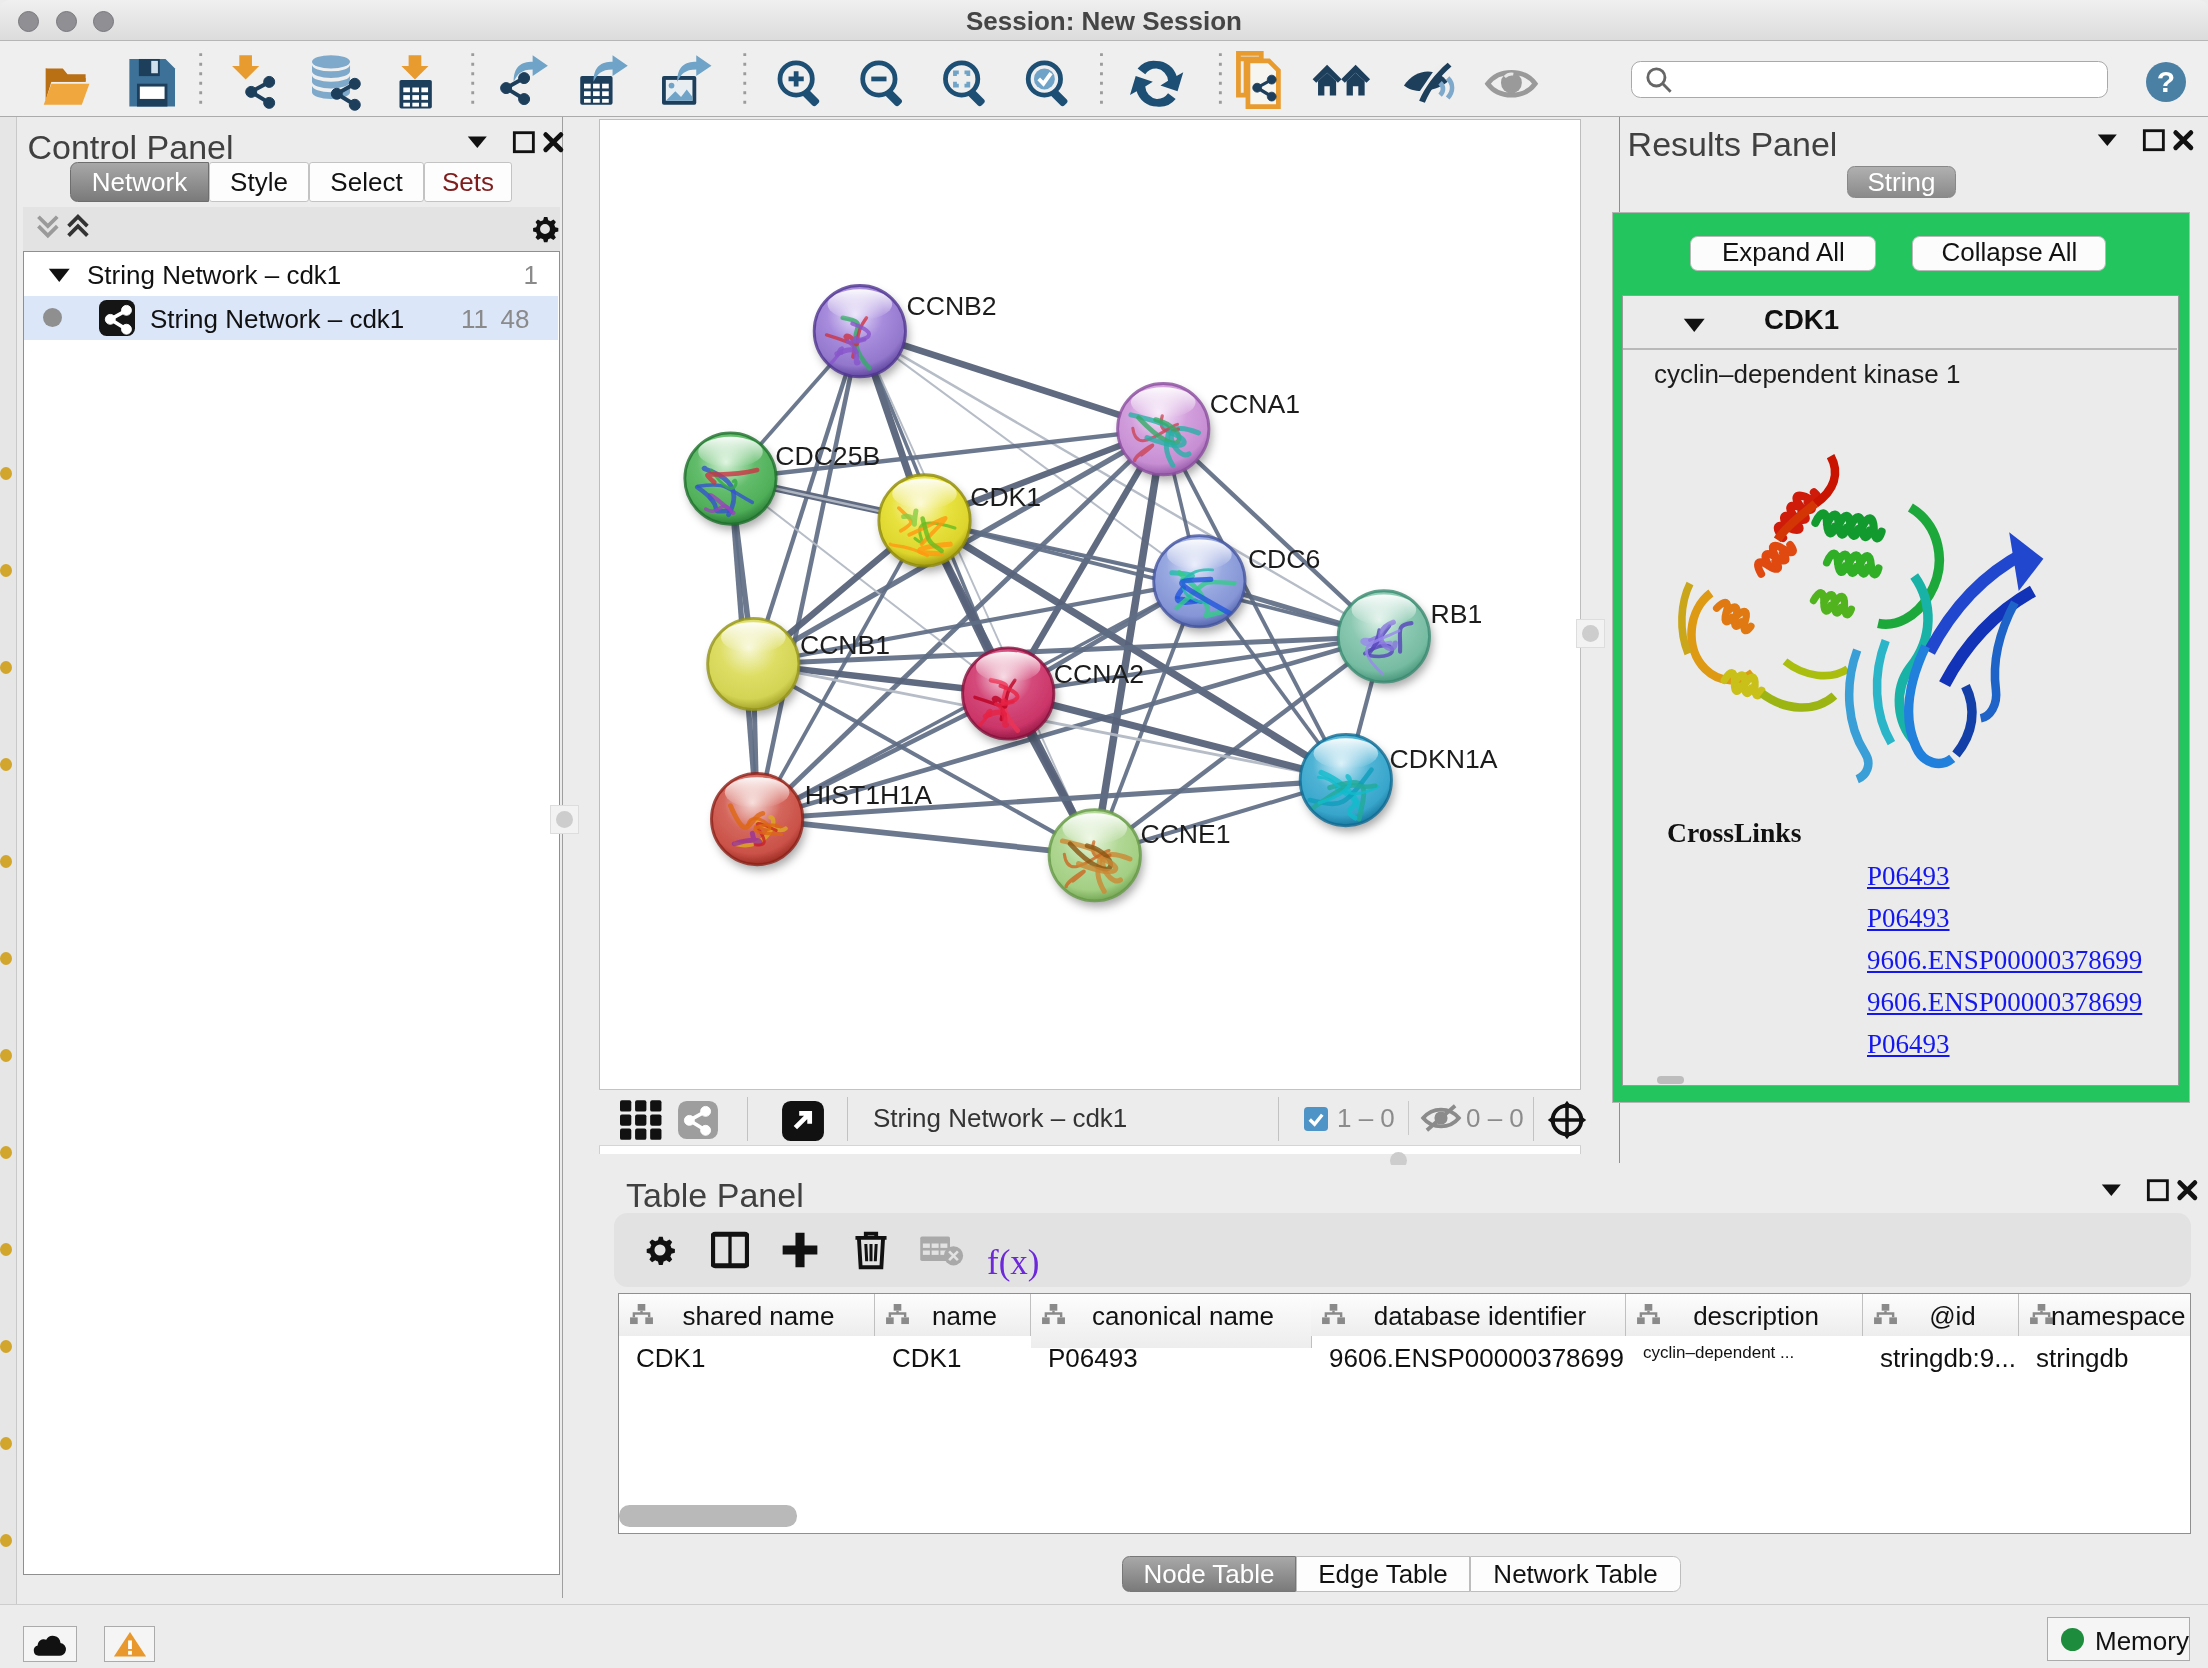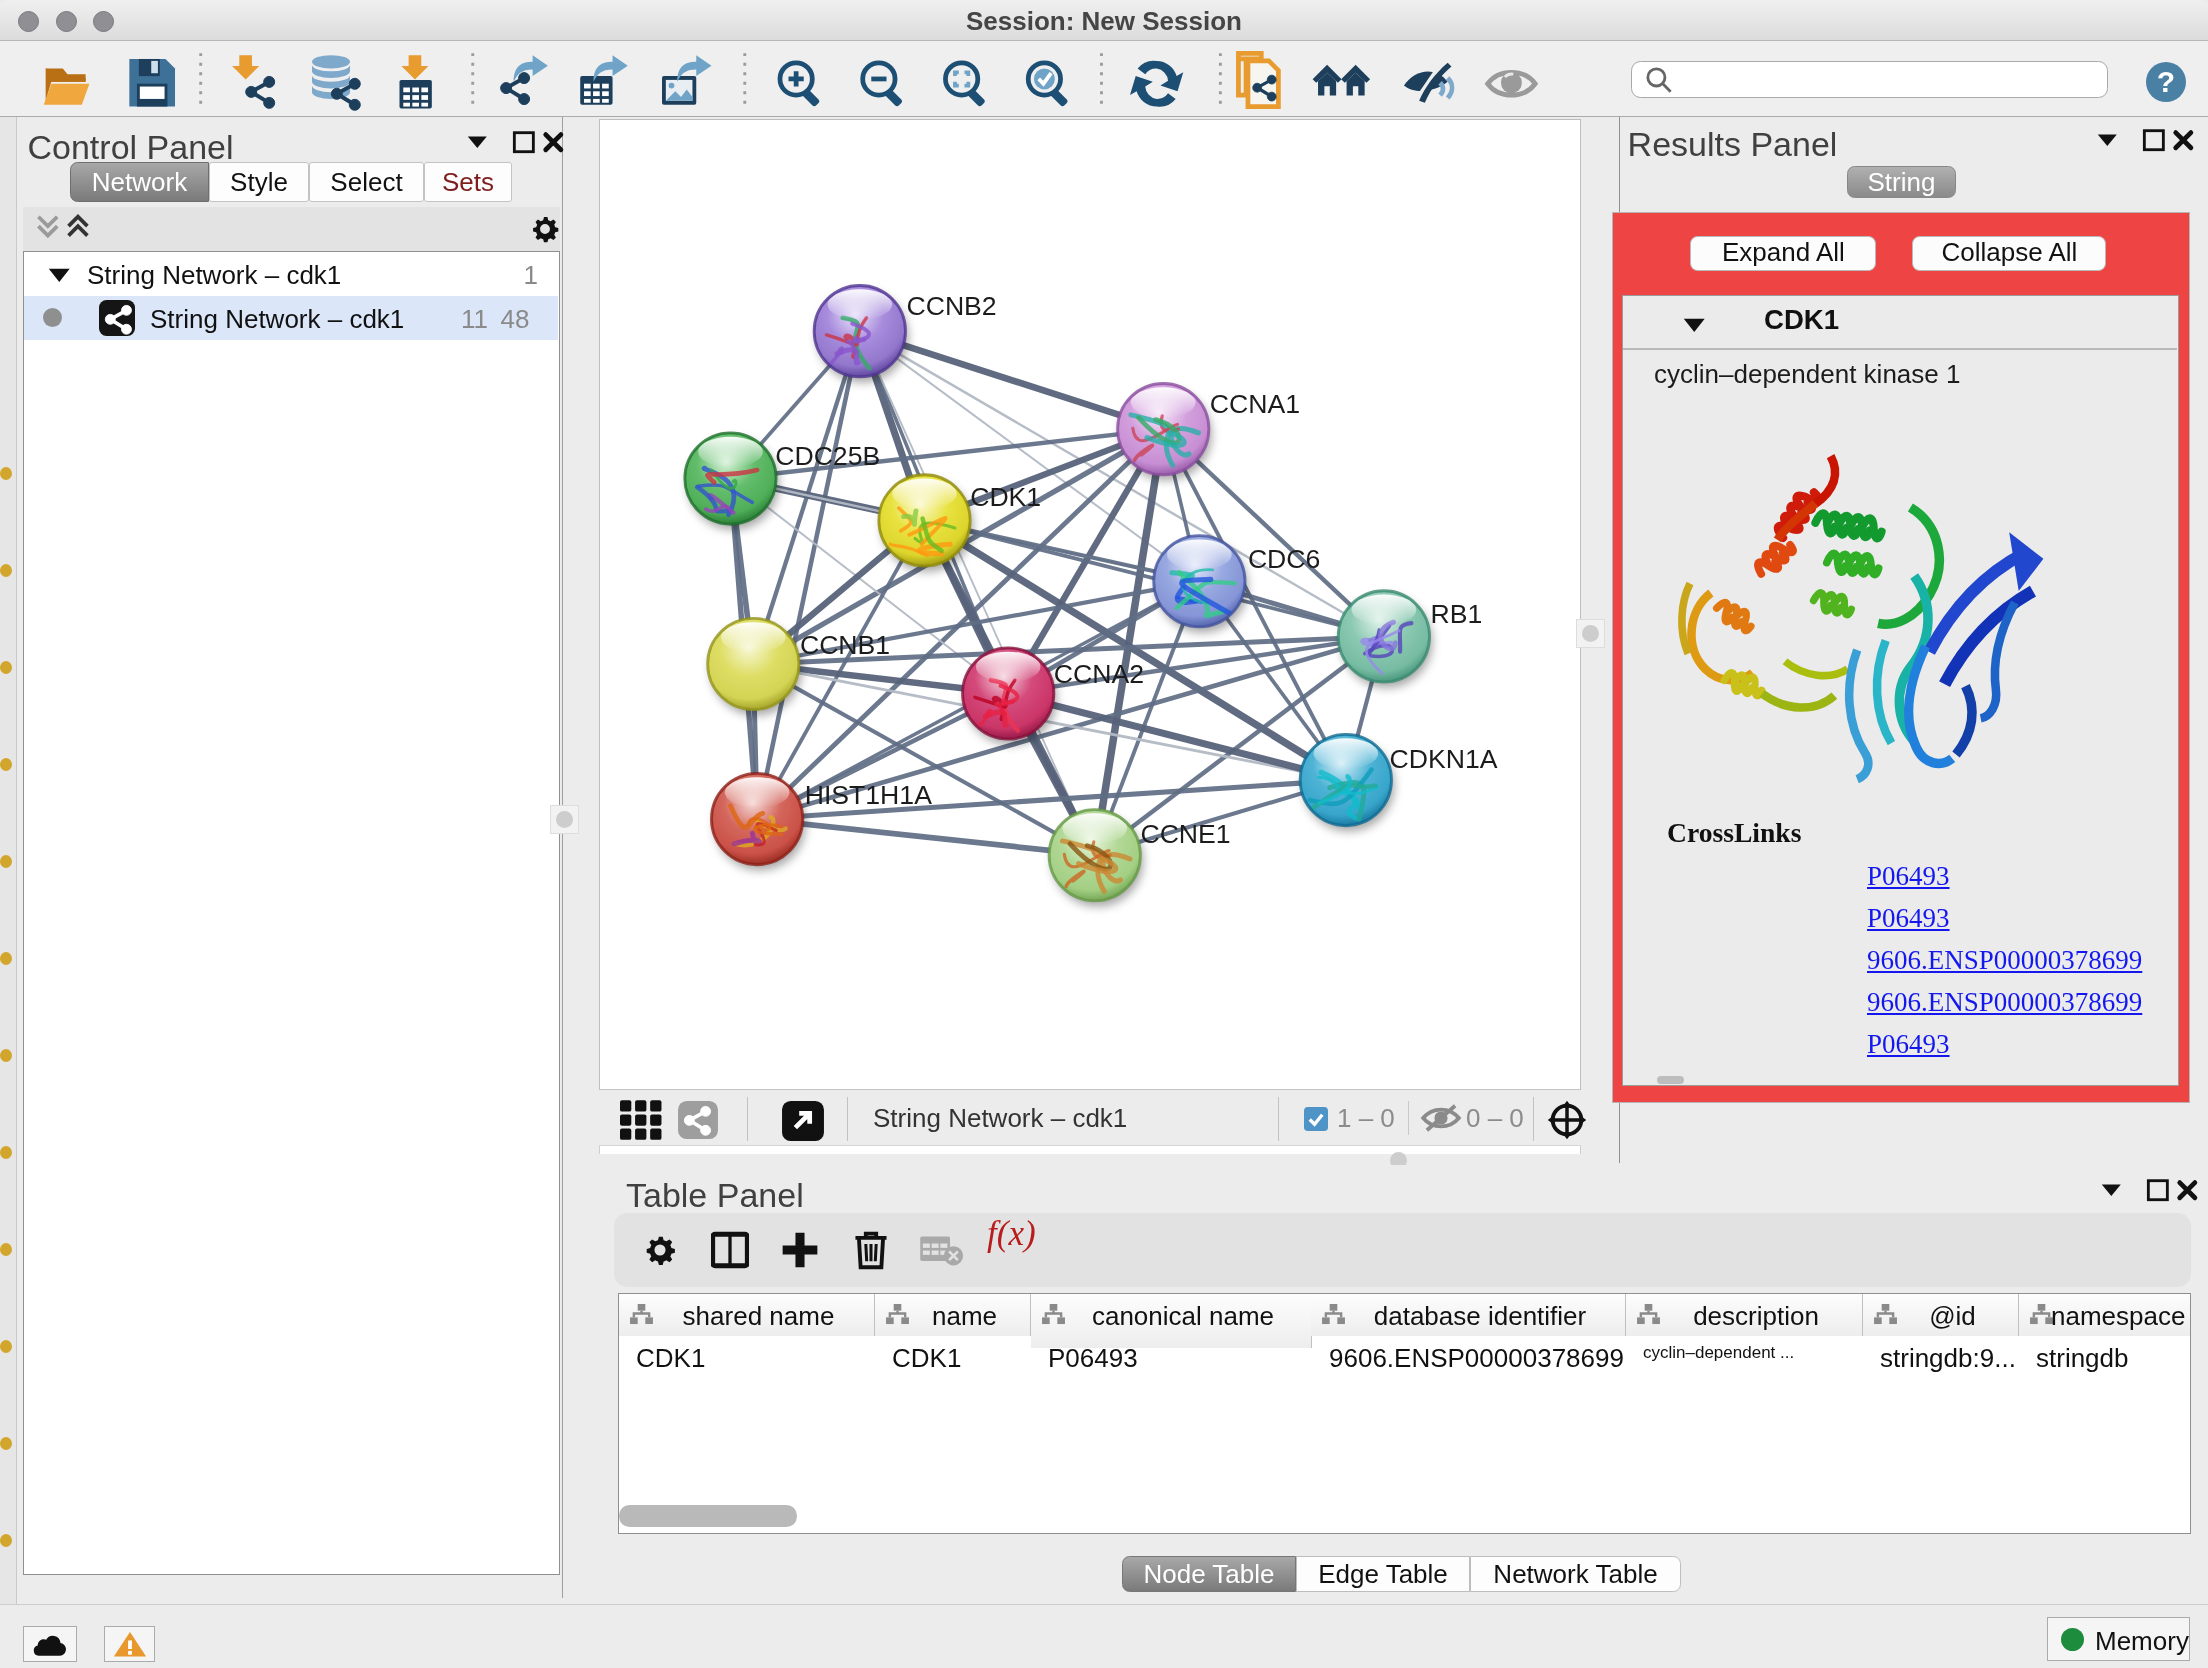--- a/index.html
+++ b/index.html
@@ -595,21 +595,21 @@
     <div class="abs" style="left:4.8px;top:4.8px;width:17px;height:17px;border-radius:50%;background:#cdcdcd"></div>
   </div>
 <div class="abs" style="left:1619px;top:117px;width:590px;height:1046px;background:#ececec;border-left:1.9px solid #8f8f8f">
 <div class="abs panel-title" style="left:7.6px;top:7.6px">Results Panel</div>
 <svg width="114" height="28.5" viewBox="0 0 120 30" style="position:absolute;left:474px;top:7.6px">
 <path d="M4 10 L24 10 L14 22 Z" fill="#111"></path>
 <rect x="53" y="6" width="20" height="20" fill="none" stroke="#111" stroke-width="3"></rect>
 <path d="M86 8 L102 24 M102 8 L86 24" stroke="#111" stroke-width="5" stroke-linecap="round"></path>
 </svg>
 <div class="abs" style="left:227px;top:49px;width:109px;height:32px;background:linear-gradient(#b0b0b0,#8a8a8a);border:1px solid #888;border-radius:7.6px;color:#fff;font-size:26px;text-align:center;line-height:30px">String</div>
-<div class="abs" style="left:-7.6px;top:95px;width:578px;height:891px;background:#ef4444;border:1.9px solid #b5b5b5">
+<div class="abs" style="left:-7.6px;top:95px;width:578px;height:891px;background:#22c55e;border:1.9px solid #b5b5b5">
   <div class="abs" style="left:77px;top:23px;width:186px;height:35px;background:#fcfcfc;border:1.9px solid #b9b9b9;border-radius:7.6px;font-size:26px;font-weight:400;text-align:center;line-height:31px;color:#111">Expand All</div>
   <div class="abs" style="left:299px;top:23px;width:194px;height:35px;background:#fcfcfc;border:1.9px solid #b9b9b9;border-radius:7.6px;font-size:26px;font-weight:400;text-align:center;line-height:31px;color:#111">Collapse All</div>
   <div class="abs" style="left:8.6px;top:82px;width:557px;height:791px;background:#ebebeb;border:1.9px solid #9b9b9b">
     <svg width="28.5" height="23" viewBox="0 0 30 24" style="position:absolute;left:57px;top:17px">
           <path d="M4 6 L26 6 L15 20 Z" fill="#111"></path>
         </svg>
     <div class="abs" style="left:141px;top:7.6px;font-size:27.6px;font-weight:700;color:#111">CDK1</div>
     <div class="abs" style="left:0px;top:52px;width:554px;height:1.9px;background:#b9b9b9"></div>
     <div class="abs" style="left:31px;top:63px;font-size:26px;color:#1c1c1c">cyclin–dependent kinase 1</div>
     <svg width="380" height="361" viewBox="0 0 400 380" style="position:absolute;left:48px;top:145px">
@@ -687,21 +687,21 @@
             <rect x="13" y="12" width="8" height="5"></rect>
             <rect x="23" y="12" width="8" height="5"></rect>
             <rect x="3" y="20" width="8" height="5"></rect>
             <rect x="13" y="20" width="8" height="5"></rect>
             <rect x="23" y="20" width="8" height="5"></rect>
           </g>
           <circle cx="38" cy="26" r="11"></circle>
           <path d="M33 21 L43 31 M43 21 L33 31" stroke="#e2e2e2" stroke-width="3"></path>
         </g>
       </svg>
-<div class="abs serif" style="left:373px;top:1px;font-size:35px;font-style:italic;color:#b91c1c">f(x)</div>
+<div class="abs serif" style="left:373px;top:30px;font-size:35px;color:#6d28d9">f(x)</div>
 </div>
     <div class="abs" style="left:55px;top:128px;width:1573px;height:241px;background:#fff;border:1.9px solid #8f8f8f;overflow:hidden">
 <div class="abs" style="left:0px;top:0;width:256px;height:42px;border-right:1px solid #c0c0c0;background:linear-gradient(#fdfdfd,#ededed);overflow:hidden">
         <div class="abs" style="left:11.4px;top:9.5px"><svg width="23" height="21" viewBox="0 0 24 22">
             <g fill="#8a8a8a">
               <rect x="8" y="0" width="8" height="7"></rect>
               <rect x="0" y="14" width="8" height="7"></rect>
               <rect x="16" y="14" width="8" height="7"></rect>
             </g>
             <path d="M12 7 L12 10 L4 10 L4 14 M12 10 L20 10 L20 14" stroke="#8a8a8a" stroke-width="2.5" fill="none"></path>

